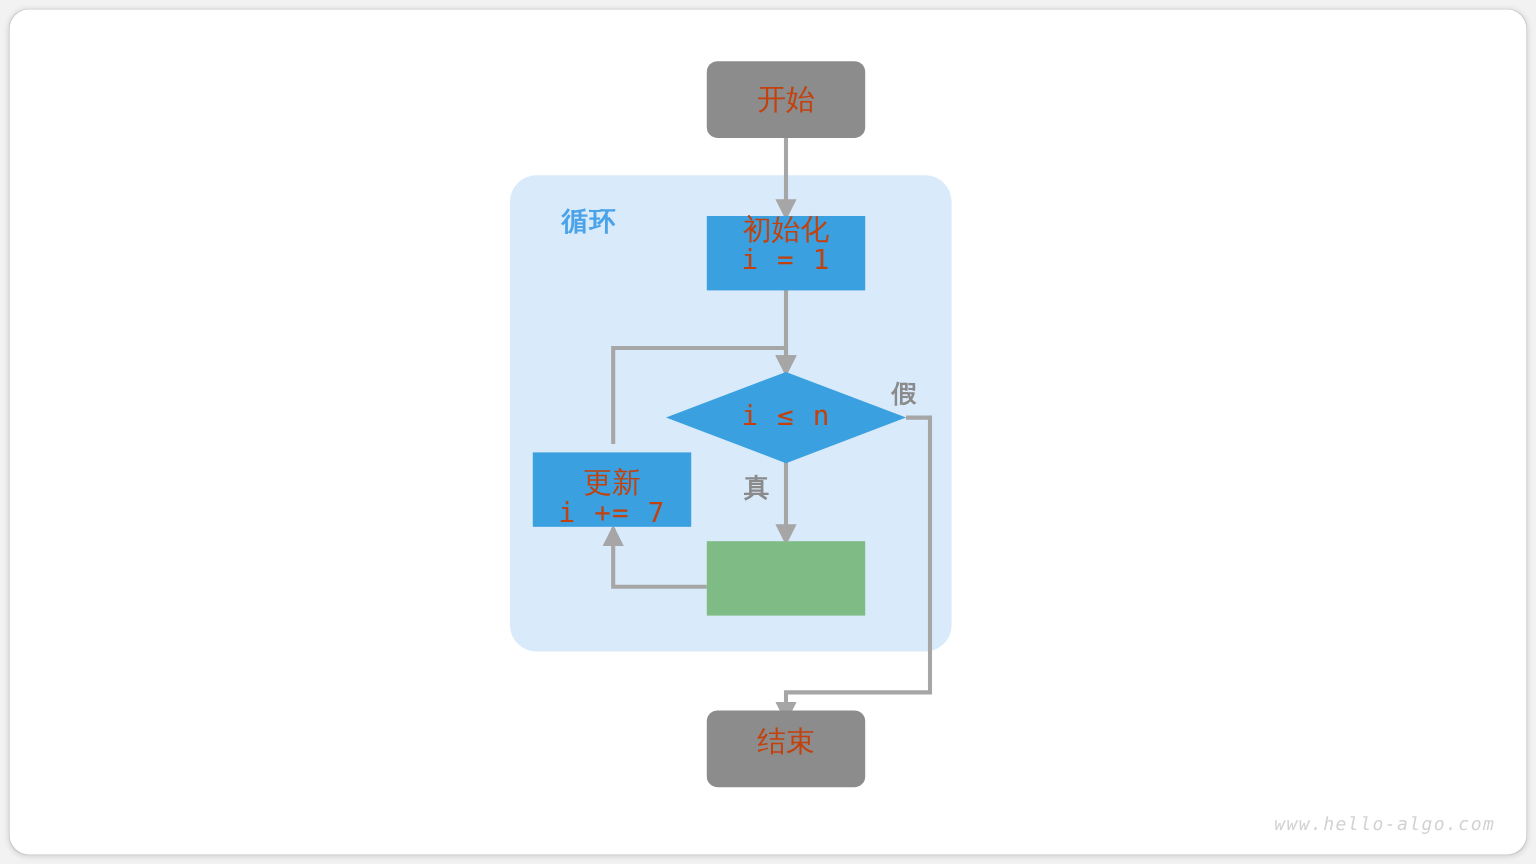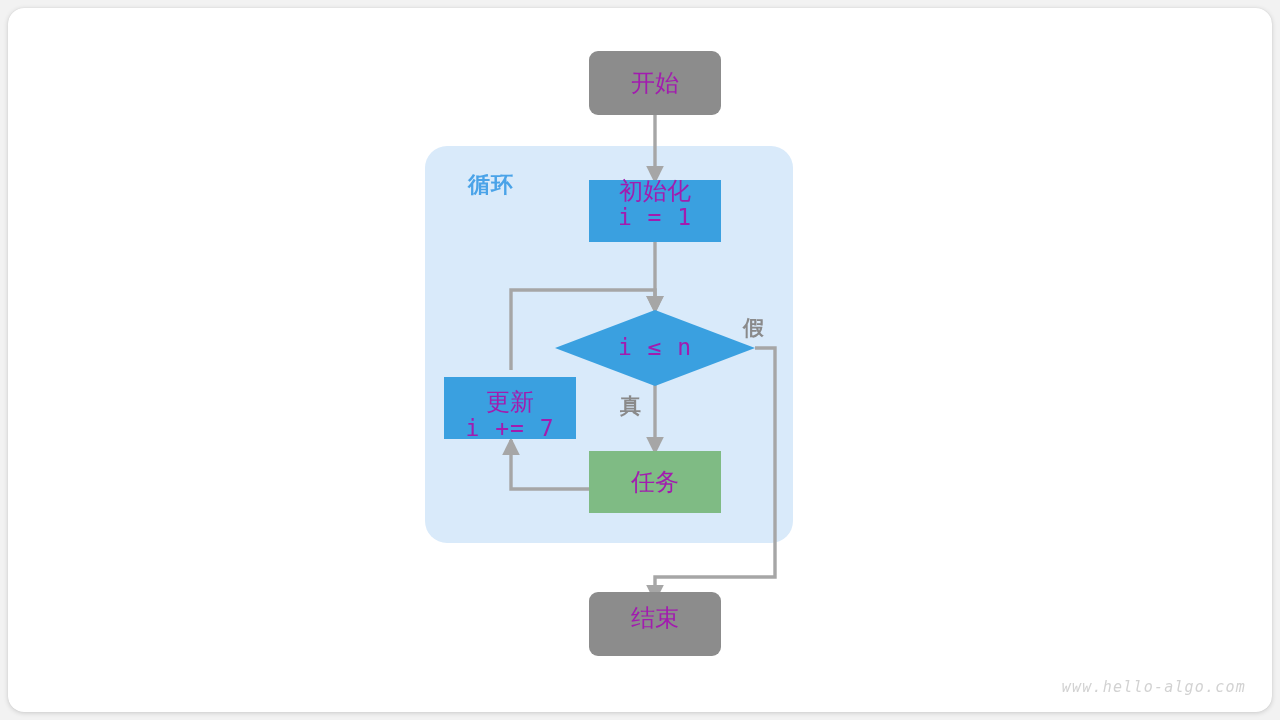--- a/index.html
+++ b/index.html
@@ -34,21 +34,21 @@
     top: 0;
     width: 1264px;
     height: 704px;
   }
   .node-label {
     position: absolute;
     display: flex;
     flex-direction: column;
     align-items: center;
     justify-content: center;
-    color: #a21caf;
+    color: #c2410c;
     pointer-events: none;
     line-height: 1.12;
     text-align: center;
   }
   .cjk {
     font-family: "DejaVu Sans", "Liberation Sans", sans-serif;
     font-size: 24px;
   }
   .mono {
     font-family: "DejaVu Sans Mono", "Liberation Mono", monospace;
@@ -134,23 +134,20 @@
 
     <div class="node-label" style="left:547px; top:310px; width:200px; height:60px;">
       <span class="mono">i ≤ n</span>
     </div>
 
     <div class="node-label" style="left:436px; top:369px; width:132px; height:76px;">
       <span class="cjk">更新</span>
       <span class="mono">i += 7</span>
     </div>
 
-    <div class="node-label" style="left:581px; top:443px; width:132px; height:62px;">
-      <span class="cjk">任务</span>
-    </div>
 
     <div class="node-label" style="left:581px; top:584px; width:132px; height:52px;">
       <span class="cjk">结束</span>
     </div>
 
     <div class="branch-label" style="left:612px; top:384px;">真</div>
 
     <div class="branch-label" style="left:735px; top:306px;">假</div>
 
     <div id="watermark">www.hello-algo.com</div>

